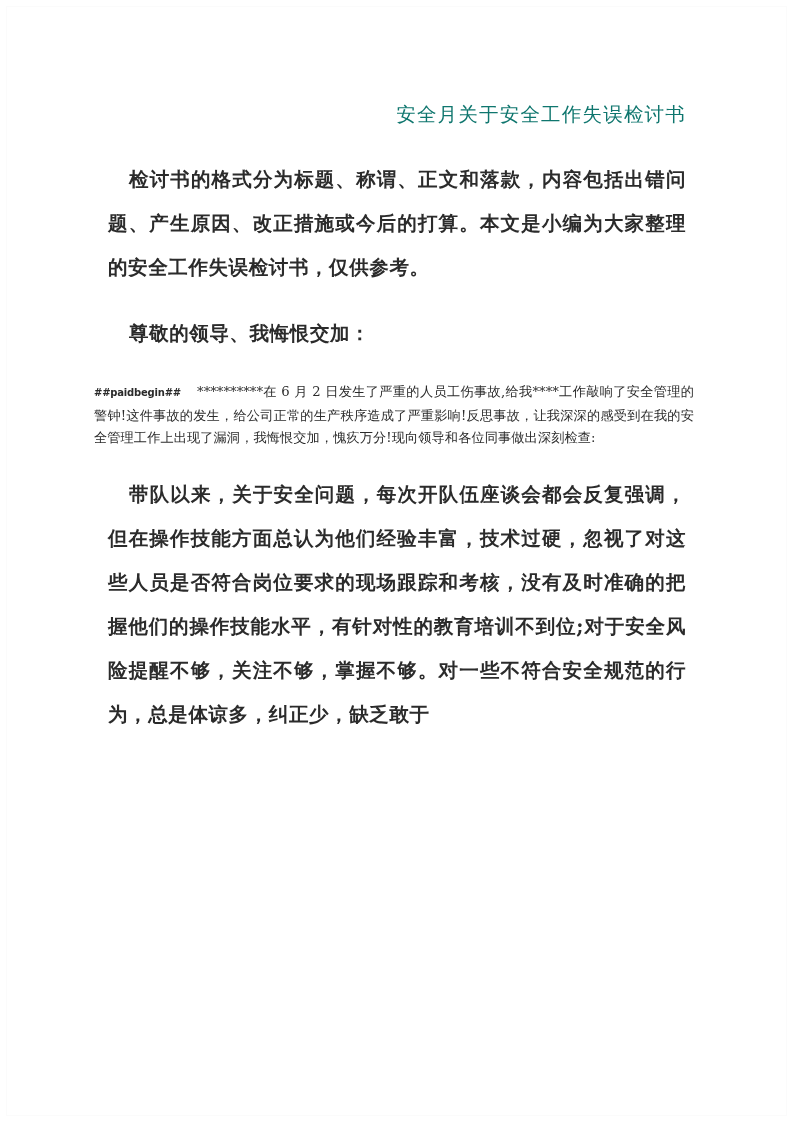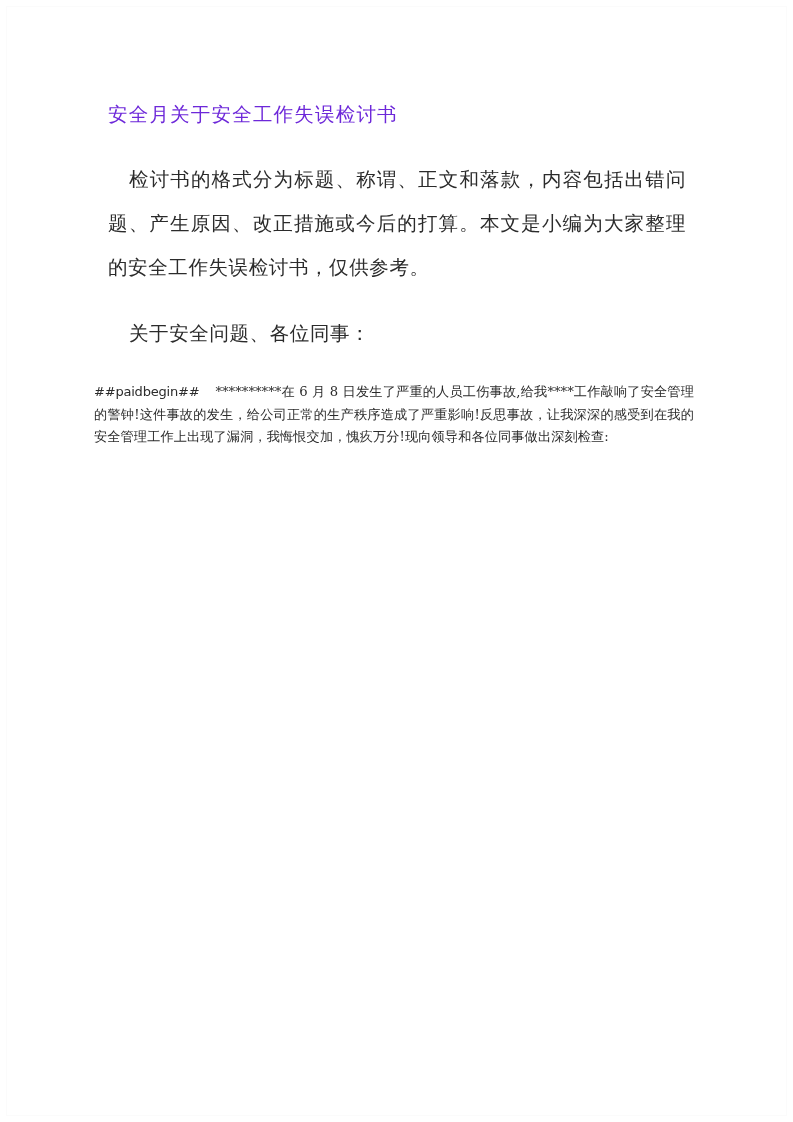--- a/index.html
+++ b/index.html
@@ -31,43 +31,44 @@
     pointer-events: none;
   }
   .content {
     position: absolute;
     left: 108px;
     top: 0;
     width: 578px;
   }
 
   .doc-title {
-    text-align: left;
+    text-align: right;
     font-size: 19.5px;
-    color: #6d28d9;
+    color: #0f766e;
     letter-spacing: 1.2px;
     margin: 0;
     padding-top: 101px;
     line-height: 1.4;
     font-weight: 400;
   }
 
   
   .para {
     font-size: 19.5px;
     color: #2b2b2b;
     line-height: 44px;
     margin: 0;
     text-align: justify;
     text-justify: inter-ideograph;
     letter-spacing: 0.6px;
     font-weight: 400;
   }
   .para.indent {
     text-indent: 21px;
+    font-weight: bold;
   }
   .p-lead      { margin-top: 30px; }
   .p-sub       { margin-top: 24px; }
   .p-salute    { margin-top: 22px; }
   .p-heading   { margin-top: 29px; }
   .p-body1     { margin-top: 23px; }
   .p-body2     { margin-top: 23px; }
 
   
   .small-block {
@@ -77,22 +78,22 @@
     font-size: 13.2px;
     line-height: 22.6px;
     color: #2b2b2b;
     text-align: justify;
     text-justify: inter-ideograph;
     letter-spacing: 0.1px;
     font-family: "DejaVu Serif", "Liberation Serif", serif;
   }
   .paid-marker {
     font-family: "DejaVu Sans", "Liberation Sans", sans-serif;
-    font-weight: 400;
-    font-size: 13px;
+    font-weight: 700;
+    font-size: 10px;
     letter-spacing: -0.2px;
   }
   .redact {
     letter-spacing: 0px;
   }
   .gap {
     display: inline-block;
     width: 16px;
   }
 </style>
@@ -102,23 +103,24 @@
 <div class="page">
   <div class="page-frame"></div>
 
   <div class="content">
 
     <h1 class="doc-title">安全月关于安全工作失误检讨书</h1>
 
     <p class="para indent p-lead">检讨书的格式分为标题、称谓、正文和落款，内容包括出错问题、产生原因、改正措施或今后的打算。本文是小编为大家整理的安全工作失误检讨书，仅供参考。</p>
 
 
-    <p class="para indent p-salute">关于安全问题、各位同事：</p>
+    <p class="para indent p-salute">尊敬的领导、我悔恨交加：</p>
 
     <div class="small-block">
-      <span class="paid-marker">##paidbegin##</span><span class="gap"></span><span class="redact">**********</span><span>在 6 月 8 日发生了严重的人员工伤事故,给我</span><span class="redact">****</span><span>工作敲响了安全管理的警钟!这件事故的发生，给公司正常的生产秩序造成了严重影响!反思事故，让我深深的感受到在我的安全管理工作上出现了漏洞，我悔恨交加，愧疚万分!现向领导和各位同事做出深刻检查:</span>
+      <span class="paid-marker">##paidbegin##</span><span class="gap"></span><span class="redact">**********</span><span>在 6 月 2 日发生了严重的人员工伤事故,给我</span><span class="redact">****</span><span>工作敲响了安全管理的警钟!这件事故的发生，给公司正常的生产秩序造成了严重影响!反思事故，让我深深的感受到在我的安全管理工作上出现了漏洞，我悔恨交加，愧疚万分!现向领导和各位同事做出深刻检查:</span>
     </div>
 
 
 
+    <p class="para indent p-body2">带队以来，关于安全问题，每次开队伍座谈会都会反复强调，但在操作技能方面总认为他们经验丰富，技术过硬，忽视了对这些人员是否符合岗位要求的现场跟踪和考核，没有及时准确的把握他们的操作技能水平，有针对性的教育培训不到位;对于安全风险提醒不够，关注不够，掌握不够。对一些不符合安全规范的行为，总是体谅多，纠正少，缺乏敢于</p>
 
   </div>
 </div>
 
 </body></html>

